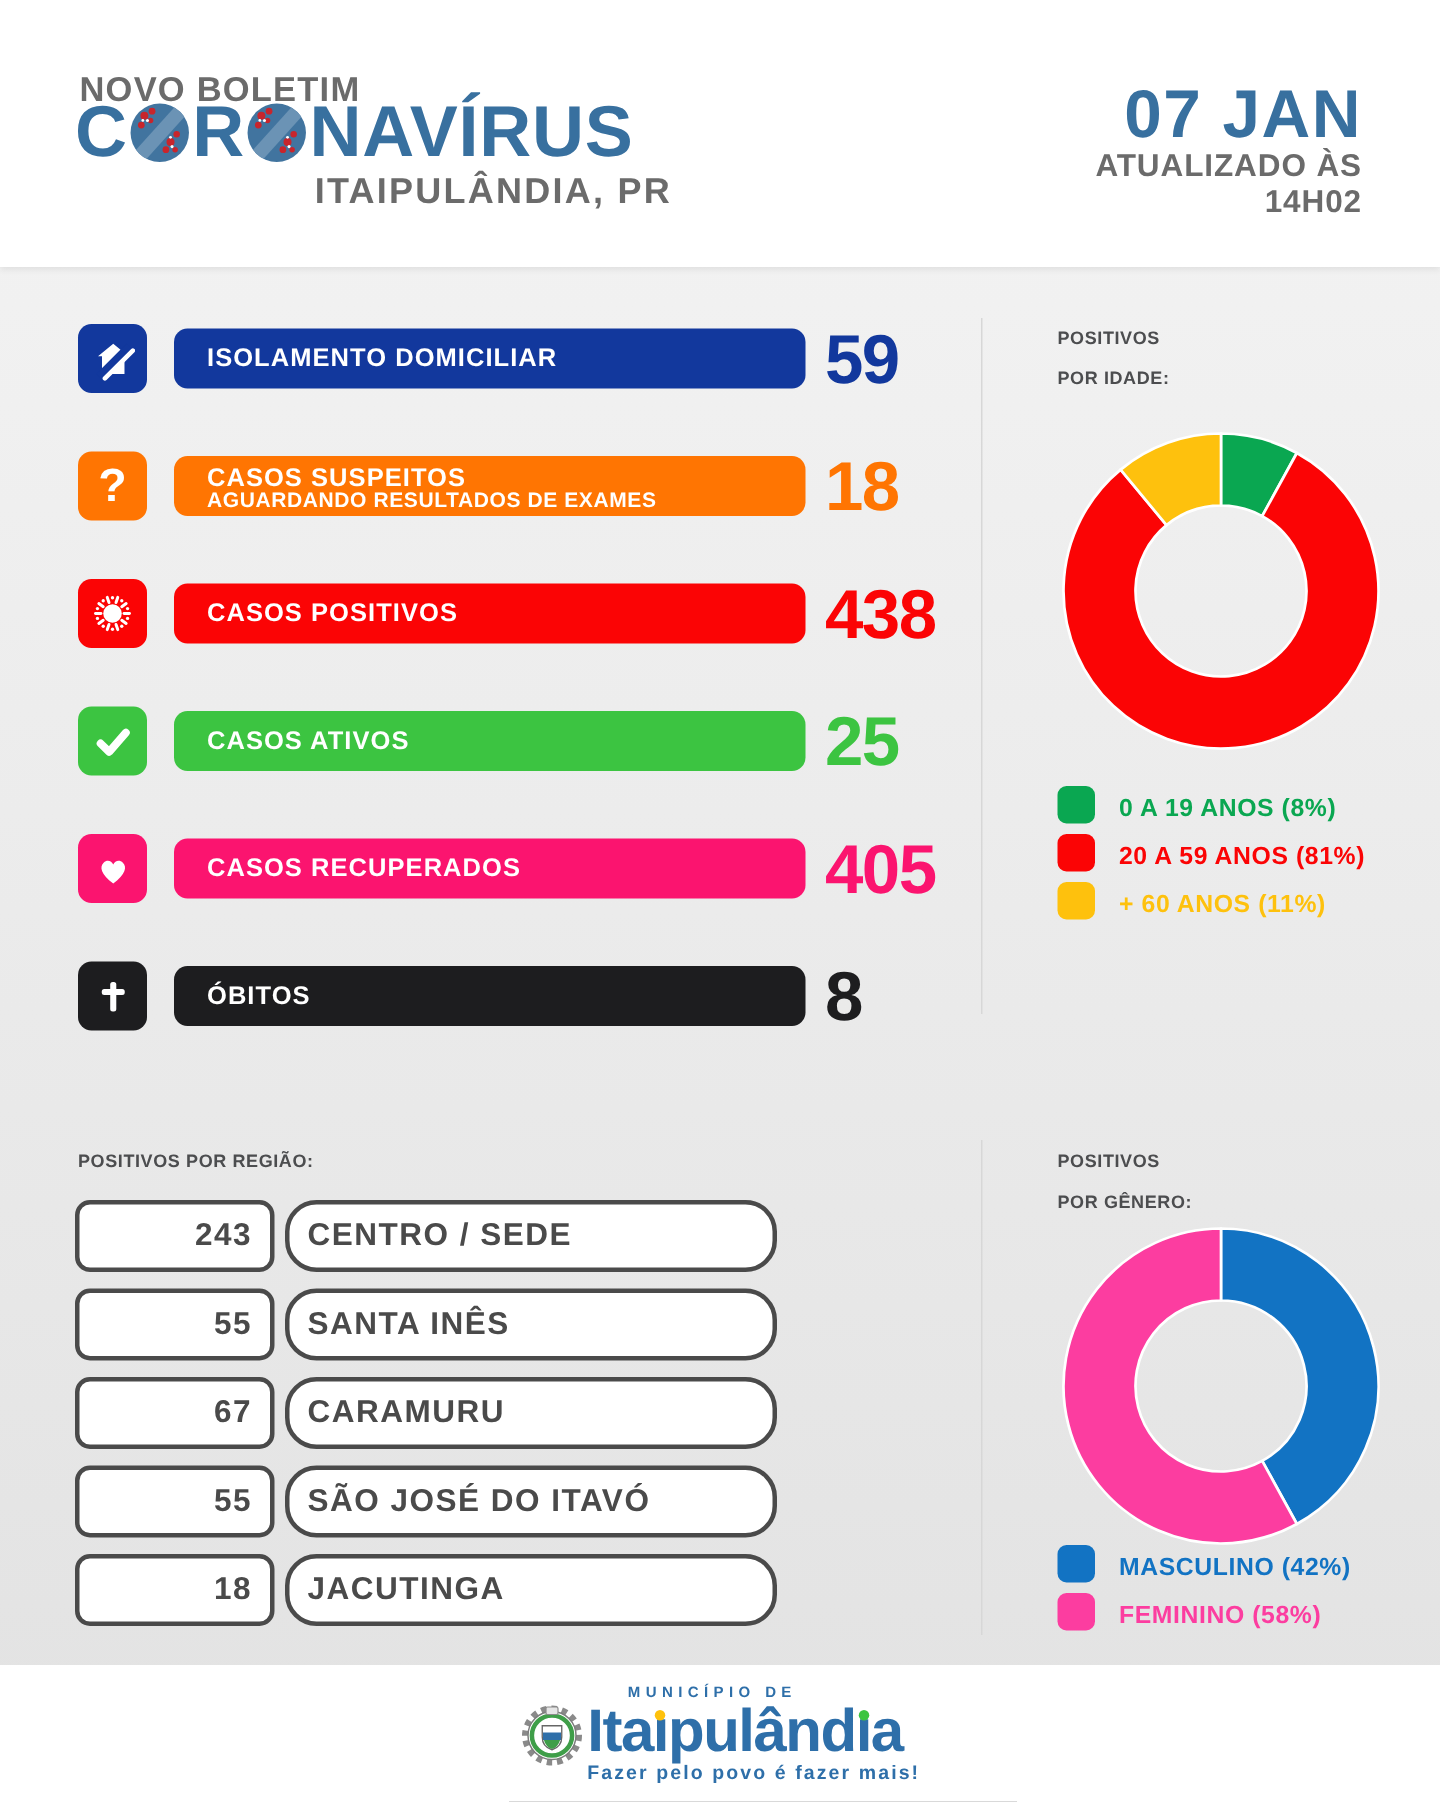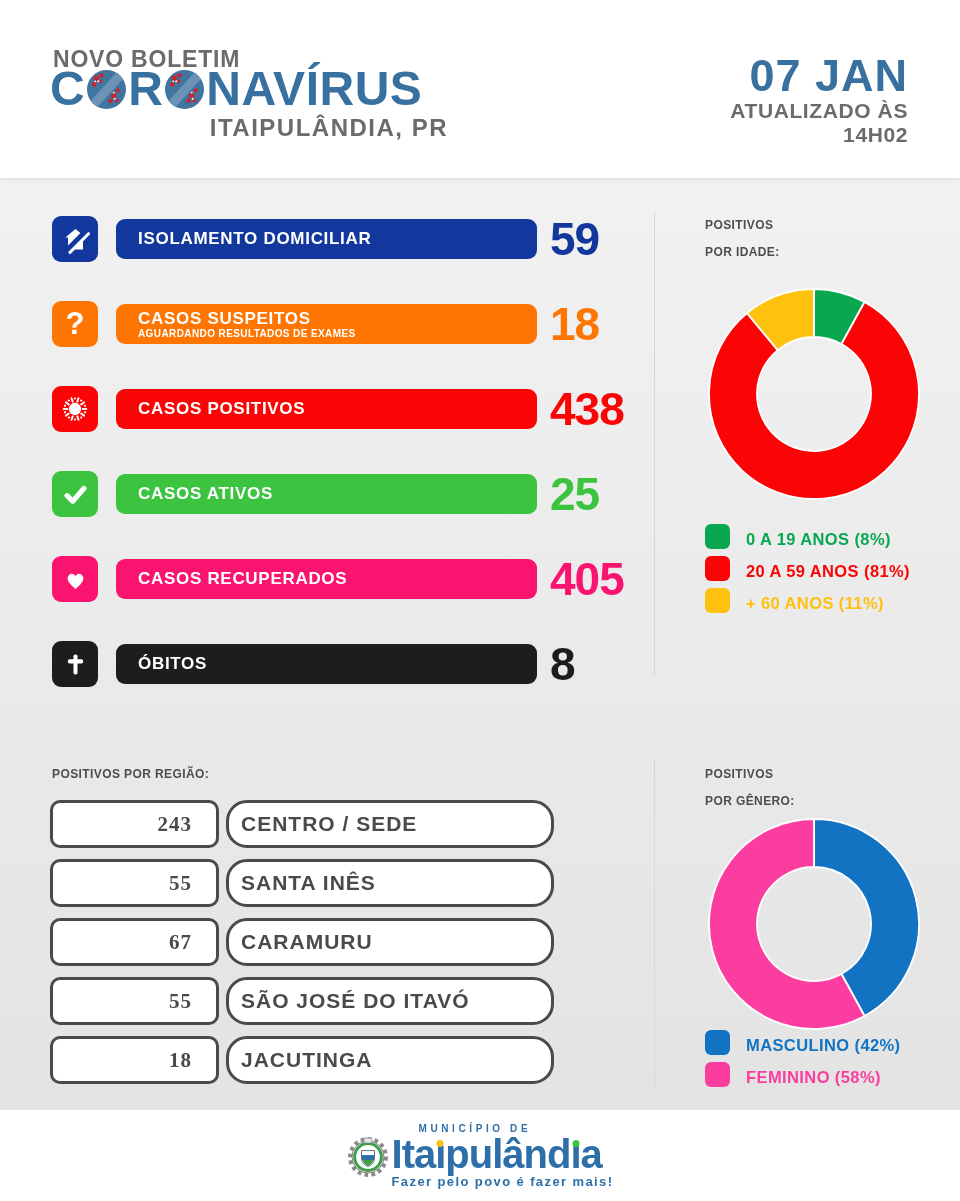--- a/index.html
+++ b/index.html
@@ -21,39 +21,39 @@
   .updated{position:absolute;right:52px;top:99px;text-align:right;font-size:21px;
           font-weight:bold;color:#6b6b6b;line-height:24px;letter-spacing:.6px;}
   
   .stats{position:absolute;left:52px;top:216px;}
   .stat-row{display:flex;align-items:center;height:46px;margin-bottom:39px;}
   .stat-icon{width:46px;height:46px;border-radius:9px;display:flex;align-items:center;
           justify-content:center;flex:none;}
   .stat-bar{width:421px;height:40px;border-radius:9px;margin-left:18px;display:flex;
           flex-direction:column;justify-content:center;padding-left:22px;box-sizing:border-box;}
   .stat-label{color:#fff;font-size:17px;font-weight:bold;letter-spacing:.7px;line-height:18px;}
-  .stat-sublabel{color:#fff;font-size:10px;font-weight:bold;letter-spacing:.4px;line-height:11px;}
+  .stat-sublabel{color:#fff;font-size:14px;font-weight:bold;letter-spacing:.4px;line-height:11px;}
   .stat-value{font-size:46px;font-weight:bold;margin-left:13px;letter-spacing:-1px;line-height:46px;}
   
   .vdiv{position:absolute;width:1px;background:#d7d7d7;}
   
   .panel-title{position:absolute;font-size:12px;font-weight:bold;color:#4c4d4f;
           line-height:27px;letter-spacing:.4px;}
   .donut{position:absolute;}
   .legend{position:absolute;}
   .legend-item{display:flex;align-items:flex-end;margin-bottom:7px;}
   .legend-swatch{width:25px;height:25px;border-radius:6px;margin-right:16px;flex:none;}
   .legend-label{font-size:16.5px;font-weight:bold;letter-spacing:.4px;white-space:nowrap;}
   
   .region-rows{position:absolute;left:50px;top:800px;}
   .region-row{display:flex;margin-bottom:11px;height:48px;}
   .region-box{border:3px solid #4a4a4a;border-radius:10px;background:#fff;display:flex;
           align-items:center;box-sizing:border-box;font-size:21px;font-weight:bold;
           color:#4a4a4a;letter-spacing:1px;}
-  .region-value{width:169px;justify-content:flex-end;padding-right:24px;font-family:Liberation Serif, serif;}
+  .region-value{width:133px;justify-content:flex-end;padding-right:12px;}
   .region-name{width:328px;margin-left:7px;justify-content:flex-start;padding-left:12px;border-radius:21px;}
   
   .footer{position:absolute;left:0;right:0;top:1110px;height:91px;background:#ffffff;
           display:flex;align-items:center;justify-content:center;}
   .logo{display:flex;align-items:center;}
   .logo-crest{flex:none;margin-right:3px;}
   .logo-text{position:relative;padding-top:13px;}
   .logo-muni{position:absolute;top:1px;left:27px;font-size:10px;font-weight:bold;
           color:#2e6fa9;letter-spacing:3.6px;white-space:nowrap;}
   .logo-city{font-size:40px;font-weight:bold;color:#2e6fa9;line-height:38px;

